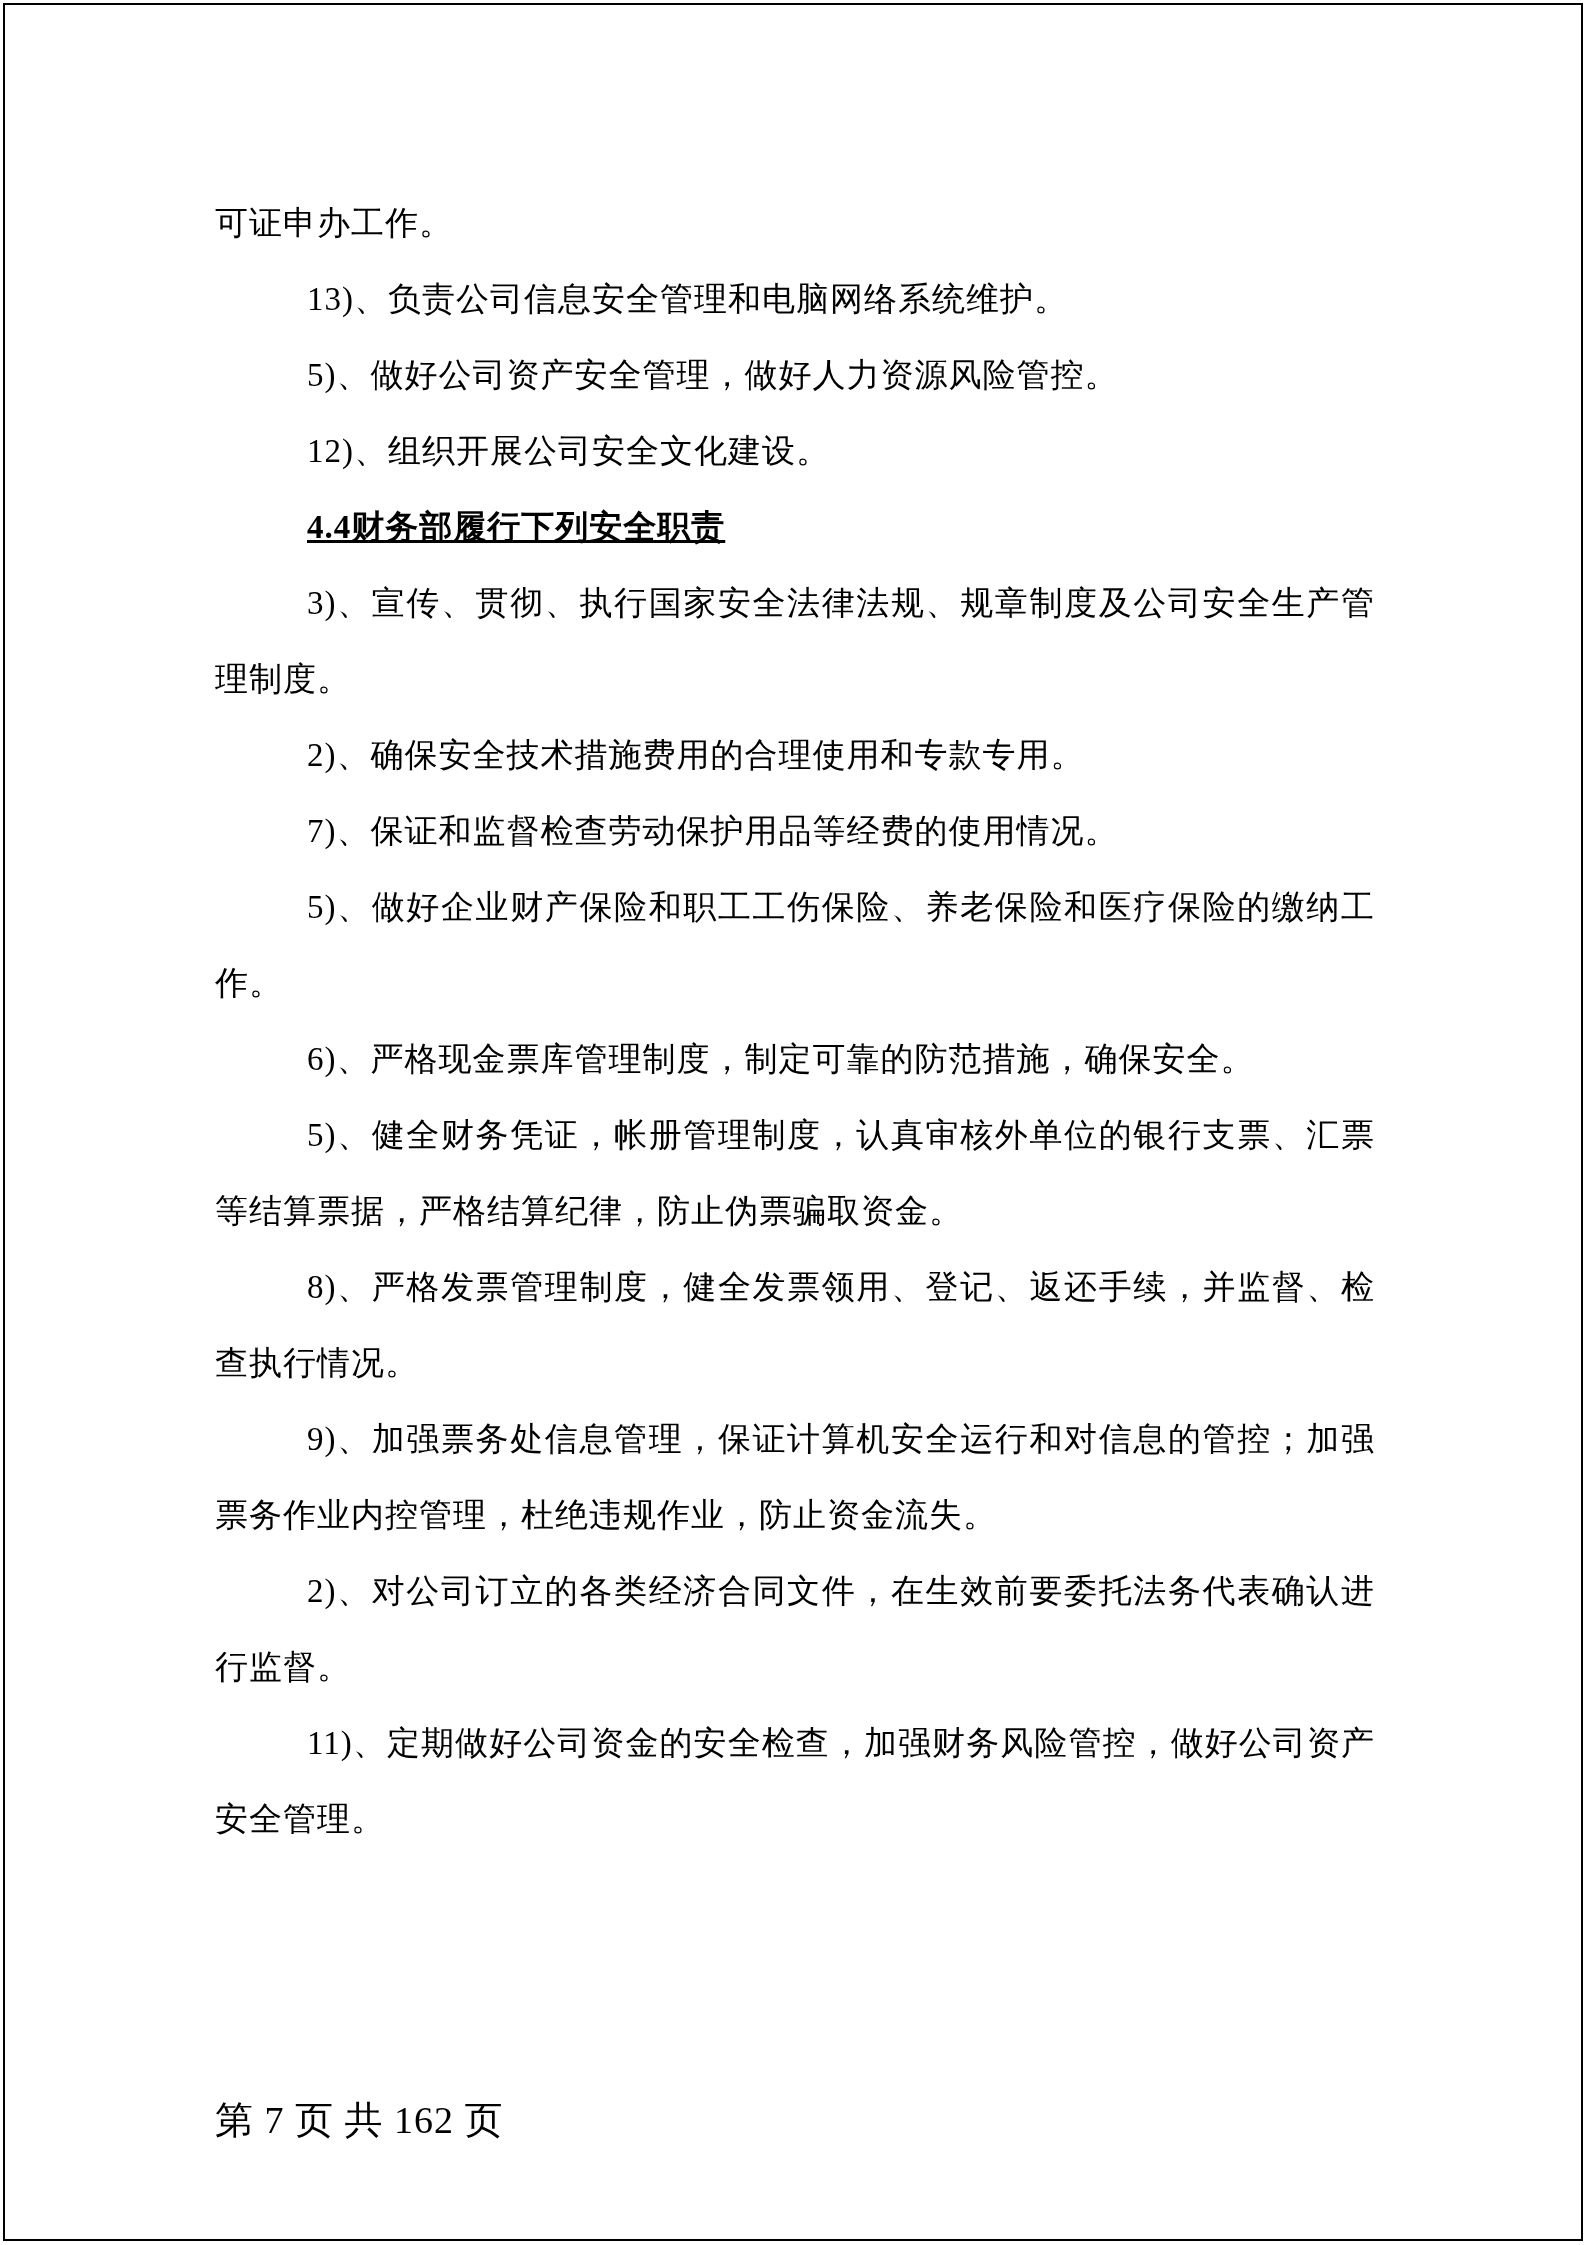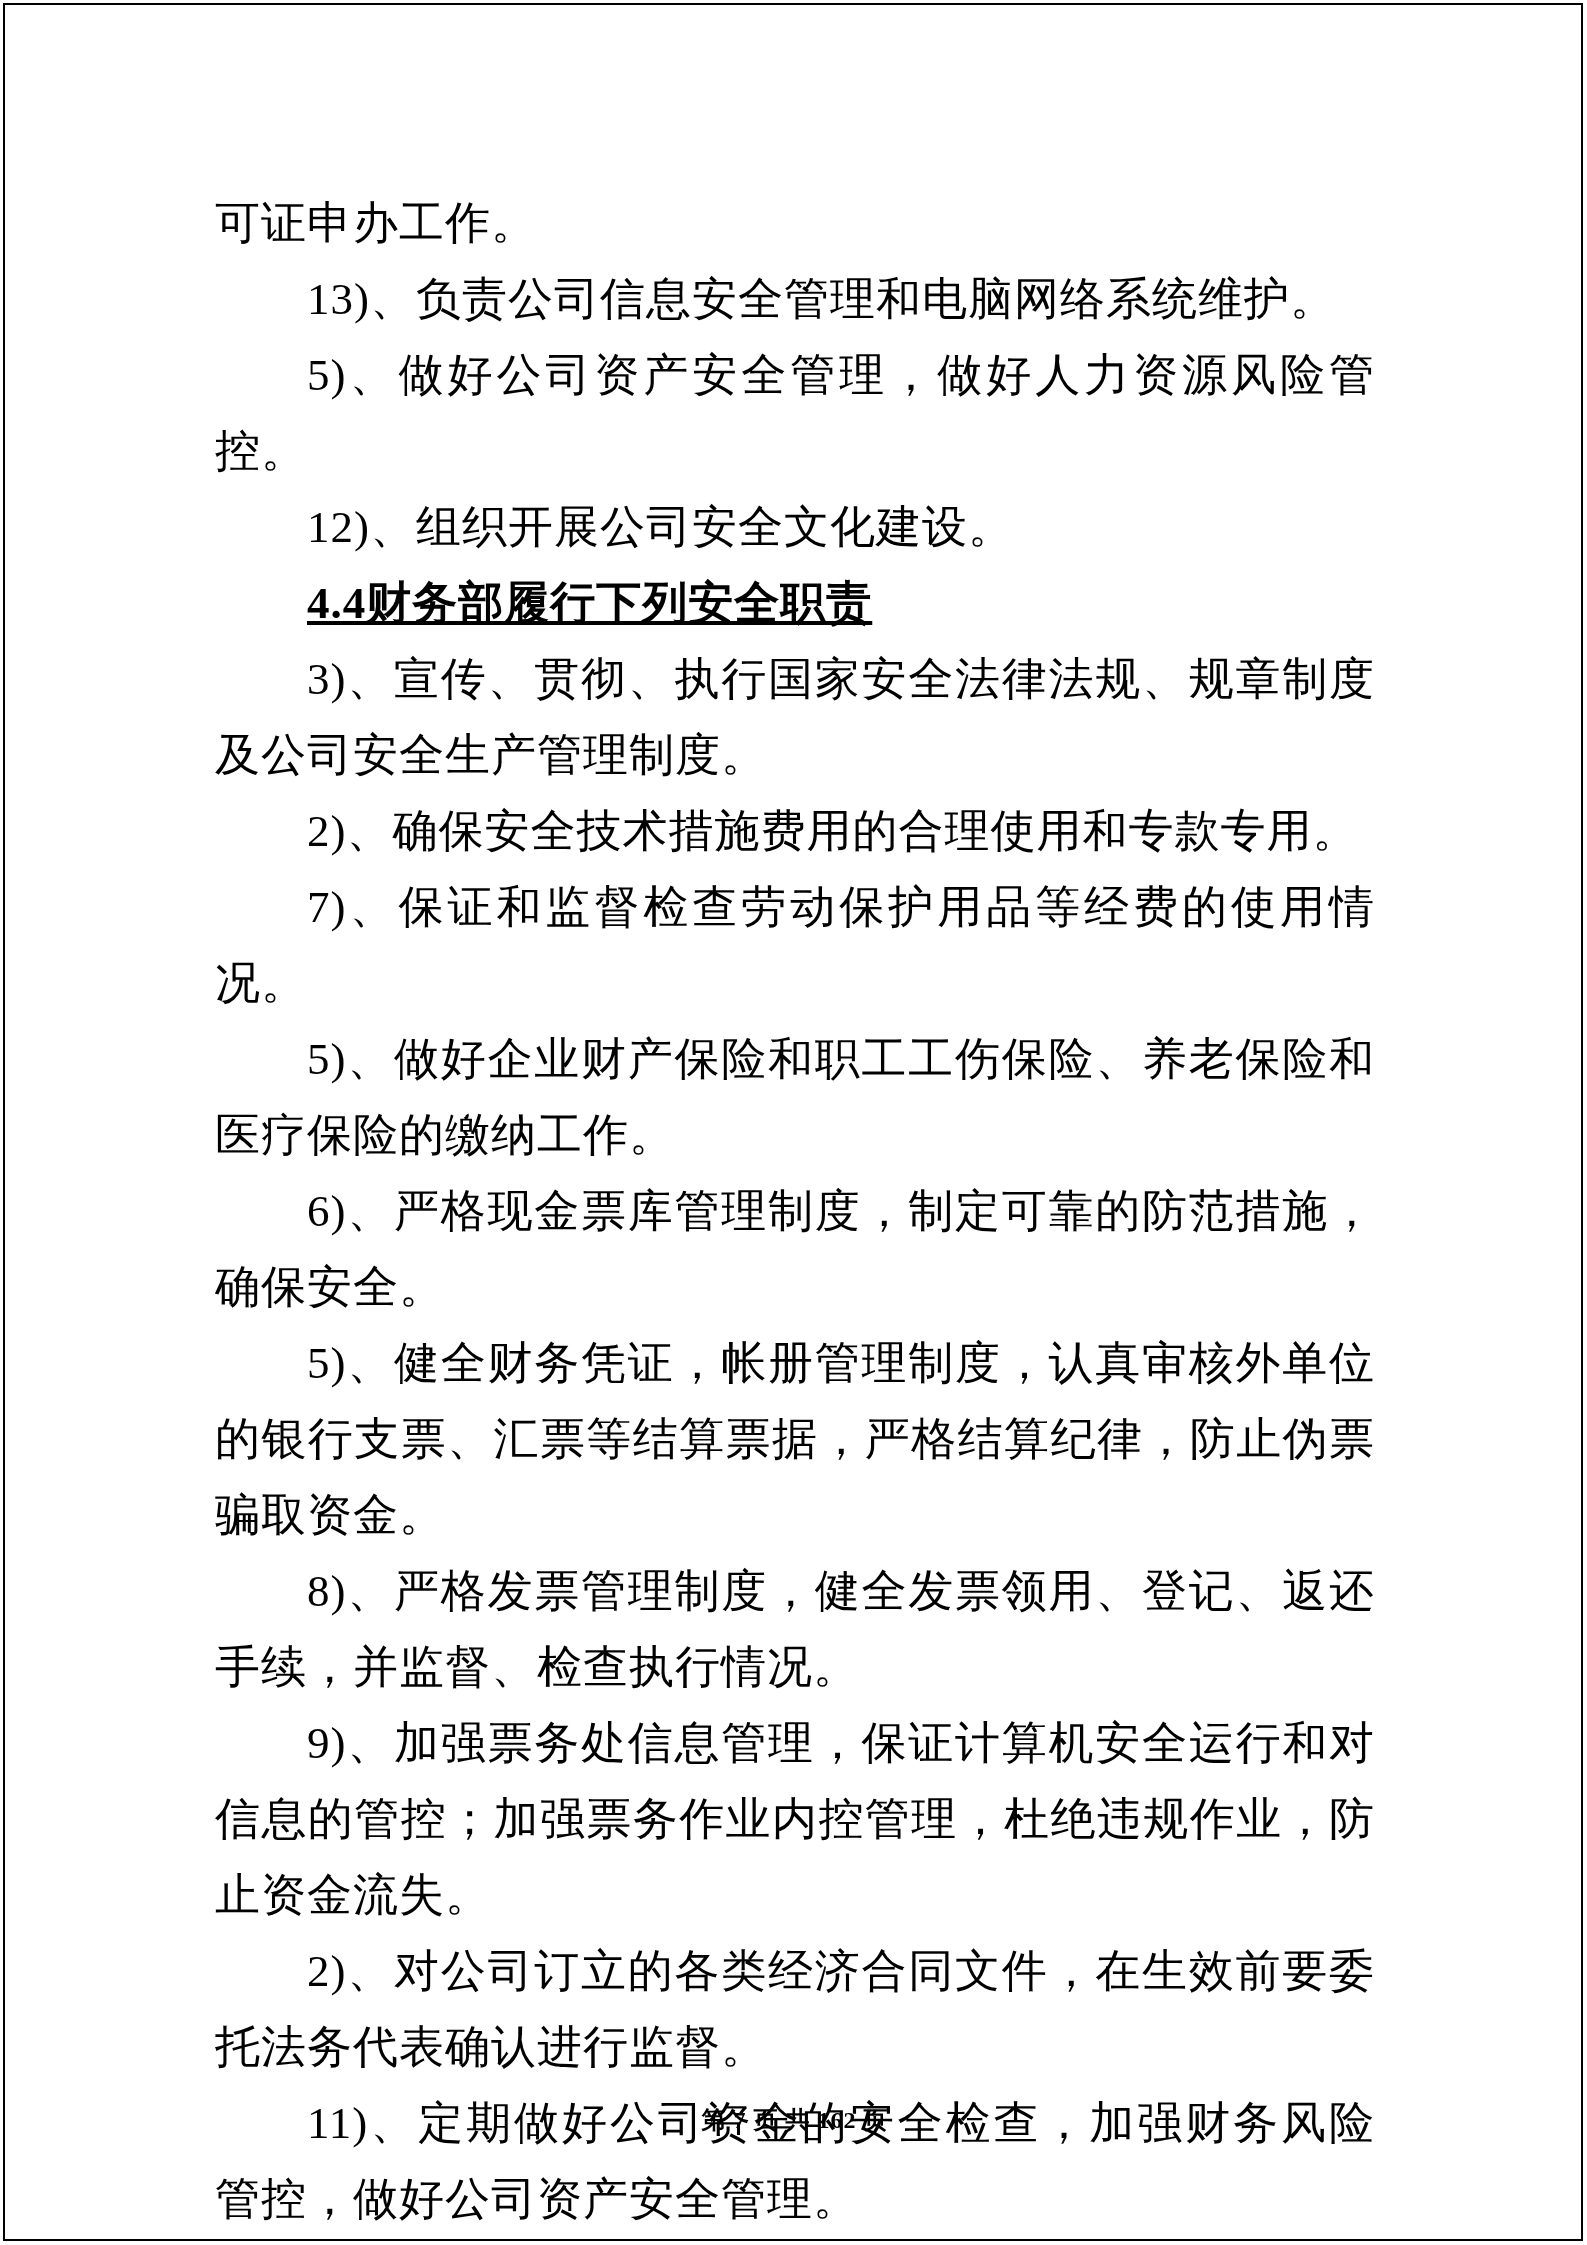--- a/index.html
+++ b/index.html
@@ -25,44 +25,43 @@
     pointer-events: none;
   }
   .content {
     position: absolute;
     left: 215px;
     top: 185px;
     width: 1160px;
   }
   .doc-par {
     margin: 0;
-    font-size: 45px;
+    font-size: 33px;
     line-height: 76px;
     letter-spacing: 1px;
     text-align: justify;
     text-justify: inter-ideograph;
     word-break: break-all;
   }
   .doc-par.indent {
     text-indent: 92px;
   }
   .doc-par.heading {
     font-weight: bold;
     text-decoration: underline;
   }
   .footer {
     position: absolute;
     left: 215px;
     top: 2098px;
     width: 1160px;
-    text-align: center;
-    font-size: 24px;
+    text-align: left;
+    font-size: 38px;
     line-height: 44px;
     letter-spacing: 1px;
-    font-weight: bold;
   }
 </style>
 </head>
 <body>
 
 <div class="page-border"></div>
 
 <div class="content">
     <p class="doc-par">可证申办工作。</p>
     <p class="doc-par indent">13)、负责公司信息安全管理和电脑网络系统维护。</p>

